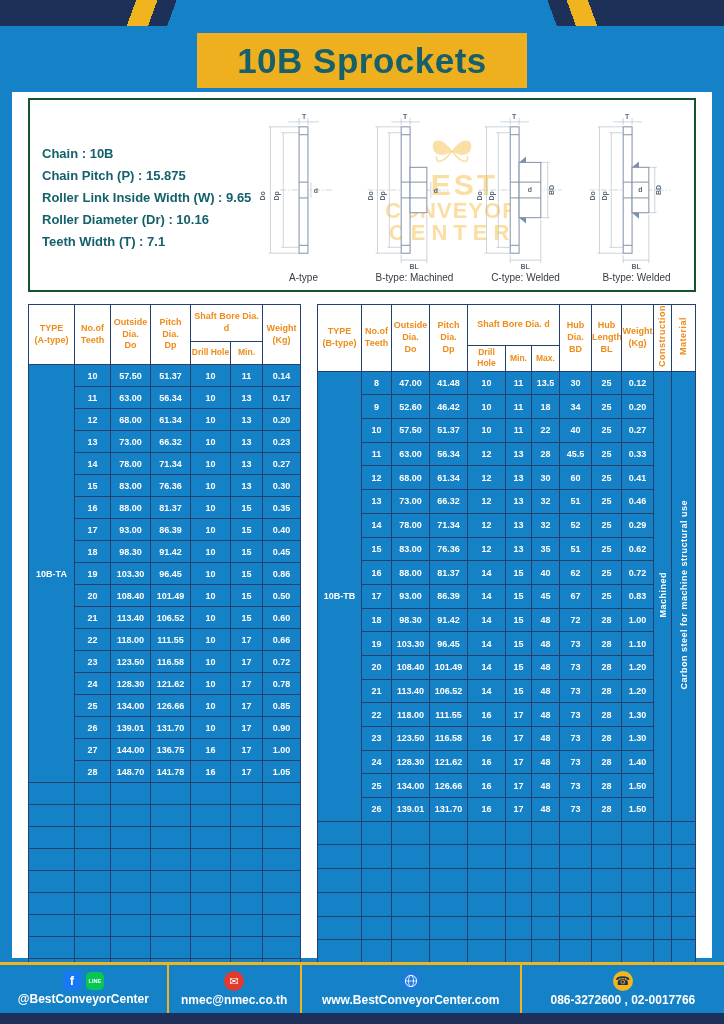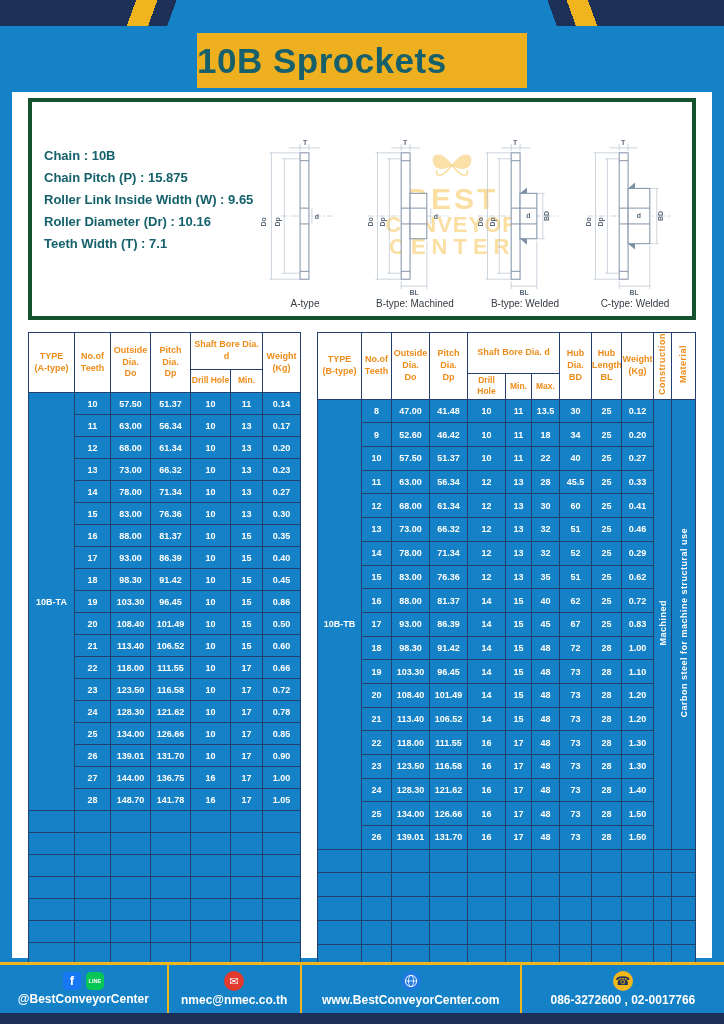--- a/index.html
+++ b/index.html
@@ -5,28 +5,28 @@
   html,body{margin:0;padding:0;}
   body{width:724px;height:1024px;background:#1581c6;font-family:"Liberation Sans","DejaVu Sans",sans-serif;}
   .page{position:relative;width:724px;height:1024px;background:#1581c6;overflow:hidden;}
 
   
   .corner{position:absolute;top:0;height:26px;width:215px;}
   .corner-left{left:0;background:linear-gradient(110deg,#1c3058 0 128px,#f0b41e 128px 148px,#1c3058 148px 166px,transparent 166px);}
   .corner-right{right:0;background:linear-gradient(250deg,#1c3058 0 128px,#f0b41e 128px 148px,#1c3058 148px 166px,transparent 166px);}
 
   
-  .banner{position:absolute;top:33px;left:197px;width:330px;height:55px;background:#eeb01f;display:flex;align-items:center;justify-content:flex-start;}
+  .banner{position:absolute;top:33px;left:197px;width:330px;height:55px;background:#eeb01f;display:flex;align-items:center;justify-content:center;}
   .banner-title{font-size:35px;font-weight:bold;color:#17606b;letter-spacing:.5px;}
 
   
   .card{position:absolute;left:12px;top:92px;width:700px;height:866px;background:#fff;padding:6px 16px 0;box-sizing:border-box;}
 
   
-  .spec-box{position:relative;border:4px solid #14532d;height:222px;display:flex;box-sizing:border-box;}
+  .spec-box{position:relative;border:2px solid #14532d;height:194px;display:flex;box-sizing:border-box;}
   .specs{width:216px;display:flex;flex-direction:column;gap:7px;padding:46px 0 0 12px;box-sizing:border-box;}
   .spec-line{font-size:13px;font-weight:bold;color:#14616c;white-space:nowrap;}
   .figures{flex:1;position:relative;display:flex;align-items:stretch;padding:2px 2px 0;}
   .figure{flex:1;position:relative;z-index:1;display:flex;flex-direction:column;align-items:center;justify-content:flex-end;}
   .figure svg{width:100px;height:158px;}
   .figure-label{font-size:10px;font-weight:normal;color:#343b44;padding:1px 0 7px;white-space:nowrap;}
   .figure svg .part{stroke:#7e90a6;stroke-width:1;fill:none;}
   .figure svg .part rect{fill:#ffffff;}
   .figure svg .weld{fill:#7e90a6;stroke:none;}
   .figure svg .dim{stroke:#aab7c6;stroke-width:.6;fill:none;}
@@ -161,20 +161,60 @@
               <line x1="36" y1="22" x2="45" y2="22"></line>
                 <line x1="36" y1="134" x2="45" y2="134"></line>
             </g>
             <text x="40" y="6.5">T</text>
             <text transform="translate(7 84) rotate(-90)">Do</text>
             <text transform="translate(20 84) rotate(-90)">Dp</text>
             <text x="71" y="81">d</text>
             <text x="49" y="158">BL</text>
           </svg>
           <div class="figure-label">B-type: Machined</div>
+        </div>
+
+        <div class="figure">
+          <svg viewBox="0 0 100 160">
+            <g class="dim">
+              <line x1="34" y1="12" x2="34" y2="5"></line>
+                <line x1="43" y1="12" x2="43" y2="5"></line>
+              <line x1="24" y1="9" x2="53" y2="9"></line>
+              <line x1="34" y1="14" x2="8" y2="14"></line>
+                <line x1="34" y1="142" x2="8" y2="142"></line>
+              <line x1="10" y1="14" x2="10" y2="142"></line>
+              <line x1="34" y1="20" x2="20" y2="20"></line>
+                <line x1="34" y1="136" x2="20" y2="136"></line>
+              <line x1="22" y1="20" x2="22" y2="136"></line>
+              <line x1="65" y1="50" x2="74" y2="50"></line>
+                <line x1="65" y1="106" x2="74" y2="106"></line>
+              <line x1="72" y1="50" x2="72" y2="106"></line>
+              <line x1="2" y1="78" x2="86" y2="78" stroke-dasharray="6 2 1.5 2"></line>
+              <line x1="34" y1="144" x2="34" y2="152"></line>
+                <line x1="65" y1="108" x2="65" y2="152"></line>
+              <line x1="34" y1="149" x2="65" y2="149"></line>
+            </g>
+            <g class="part">
+              <rect x="34" y="14" width="9" height="128"></rect>
+              <rect x="43" y="50" width="22" height="56"></rect>
+              <line x1="34" y1="70" x2="65" y2="70"></line>
+                <line x1="34" y1="86" x2="65" y2="86"></line>
+              <line x1="34" y1="22" x2="43" y2="22"></line>
+                <line x1="34" y1="134" x2="43" y2="134"></line>
+            </g>
+            <path class="weld" d="M43 50 L50 44 L50 50 Z"></path>
+            <path class="weld" d="M43 106 L50 112 L50 106 Z"></path>
+            <text x="38" y="6.5">T</text>
+            <text transform="translate(5.5 84) rotate(-90)">Do</text>
+            <text transform="translate(18 84) rotate(-90)">Dp</text>
+            <text transform="translate(78 78) rotate(-90)">BD</text>
+            <text x="54" y="80.5">d</text>
+            <text x="49" y="158">BL</text>
+          </svg>
+          <div class="figure-label">C-type: Welded</div>
         </div>
 
         <div class="figure">
           <svg viewBox="0 0 100 160">
             <g class="dim">
               <line x1="36" y1="12" x2="36" y2="5"></line>
                 <line x1="45" y1="12" x2="45" y2="5"></line>
               <line x1="26" y1="9" x2="55" y2="9"></line>
               <line x1="36" y1="14" x2="10" y2="14"></line>
                 <line x1="36" y1="142" x2="10" y2="142"></line>
@@ -202,60 +242,20 @@
             <path class="weld" d="M45 101 L52 107 L52 101 Z"></path>
             <text x="40" y="6.5">T</text>
             <text transform="translate(7 84) rotate(-90)">Do</text>
             <text transform="translate(20 84) rotate(-90)">Dp</text>
             <text transform="translate(74 78) rotate(-90)">BD</text>
             <text x="53.5" y="80.5">d</text>
             <text x="49" y="158">BL</text>
           </svg>
           <div class="figure-label">B-type: Welded</div>
         </div>
-
-        <div class="figure">
-          <svg viewBox="0 0 100 160">
-            <g class="dim">
-              <line x1="34" y1="12" x2="34" y2="5"></line>
-                <line x1="43" y1="12" x2="43" y2="5"></line>
-              <line x1="24" y1="9" x2="53" y2="9"></line>
-              <line x1="34" y1="14" x2="8" y2="14"></line>
-                <line x1="34" y1="142" x2="8" y2="142"></line>
-              <line x1="10" y1="14" x2="10" y2="142"></line>
-              <line x1="34" y1="20" x2="20" y2="20"></line>
-                <line x1="34" y1="136" x2="20" y2="136"></line>
-              <line x1="22" y1="20" x2="22" y2="136"></line>
-              <line x1="65" y1="50" x2="74" y2="50"></line>
-                <line x1="65" y1="106" x2="74" y2="106"></line>
-              <line x1="72" y1="50" x2="72" y2="106"></line>
-              <line x1="2" y1="78" x2="86" y2="78" stroke-dasharray="6 2 1.5 2"></line>
-              <line x1="34" y1="144" x2="34" y2="152"></line>
-                <line x1="65" y1="108" x2="65" y2="152"></line>
-              <line x1="34" y1="149" x2="65" y2="149"></line>
-            </g>
-            <g class="part">
-              <rect x="34" y="14" width="9" height="128"></rect>
-              <rect x="43" y="50" width="22" height="56"></rect>
-              <line x1="34" y1="70" x2="65" y2="70"></line>
-                <line x1="34" y1="86" x2="65" y2="86"></line>
-              <line x1="34" y1="22" x2="43" y2="22"></line>
-                <line x1="34" y1="134" x2="43" y2="134"></line>
-            </g>
-            <path class="weld" d="M43 50 L50 44 L50 50 Z"></path>
-            <path class="weld" d="M43 106 L50 112 L50 106 Z"></path>
-            <text x="38" y="6.5">T</text>
-            <text transform="translate(5.5 84) rotate(-90)">Do</text>
-            <text transform="translate(18 84) rotate(-90)">Dp</text>
-            <text transform="translate(78 78) rotate(-90)">BD</text>
-            <text x="54" y="80.5">d</text>
-            <text x="49" y="158">BL</text>
-          </svg>
-          <div class="figure-label">C-type: Welded</div>
-        </div>
       </div>
     </div>
 
     <div class="tables">
 
       <table class="data left-table">
         <colgroup>
           <col style="width:46px">
             <col style="width:36px">
             <col style="width:40px">

